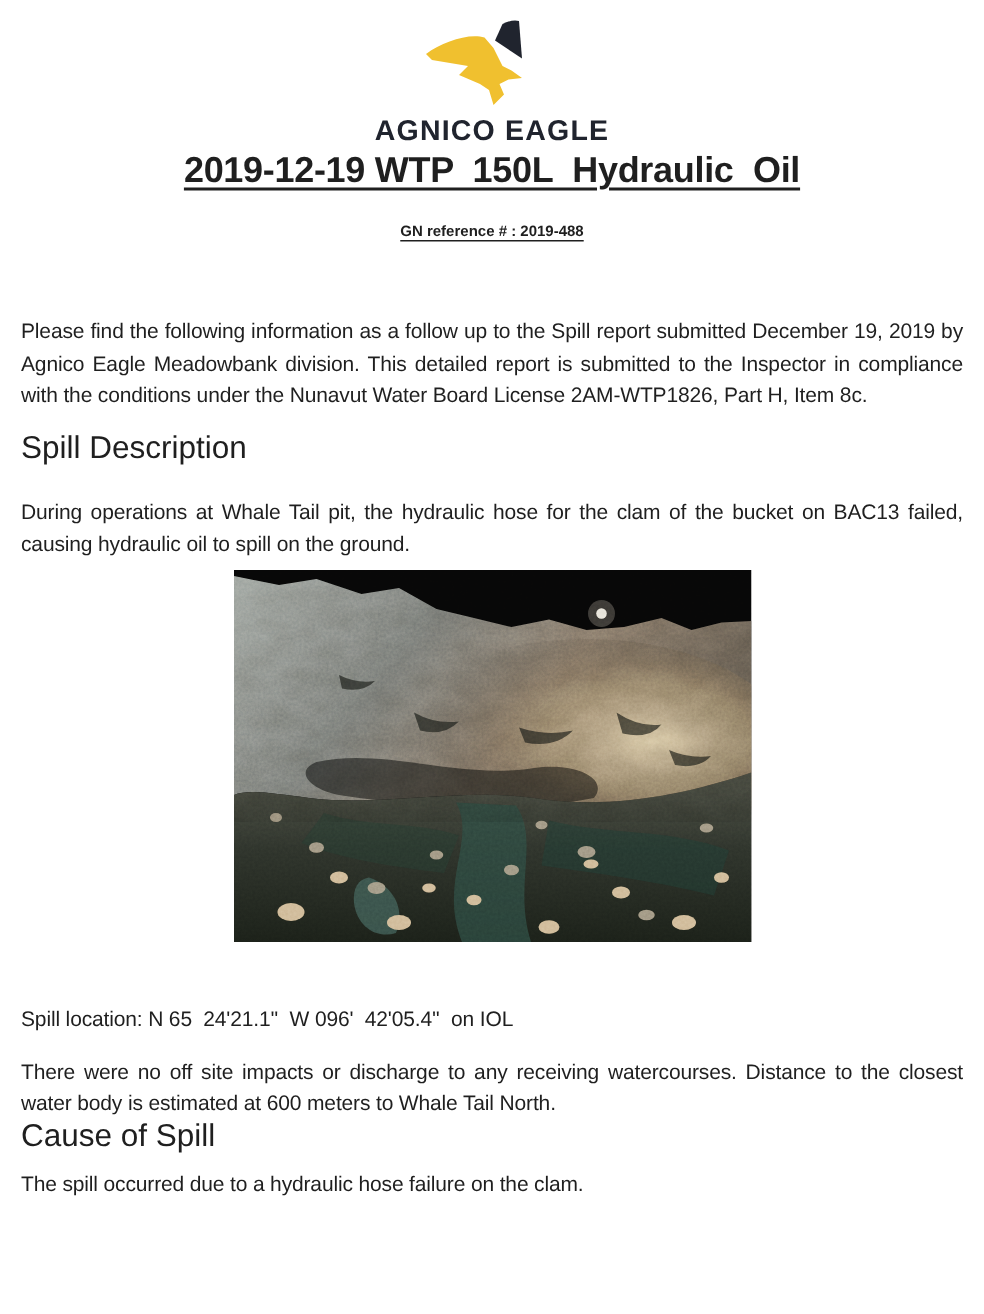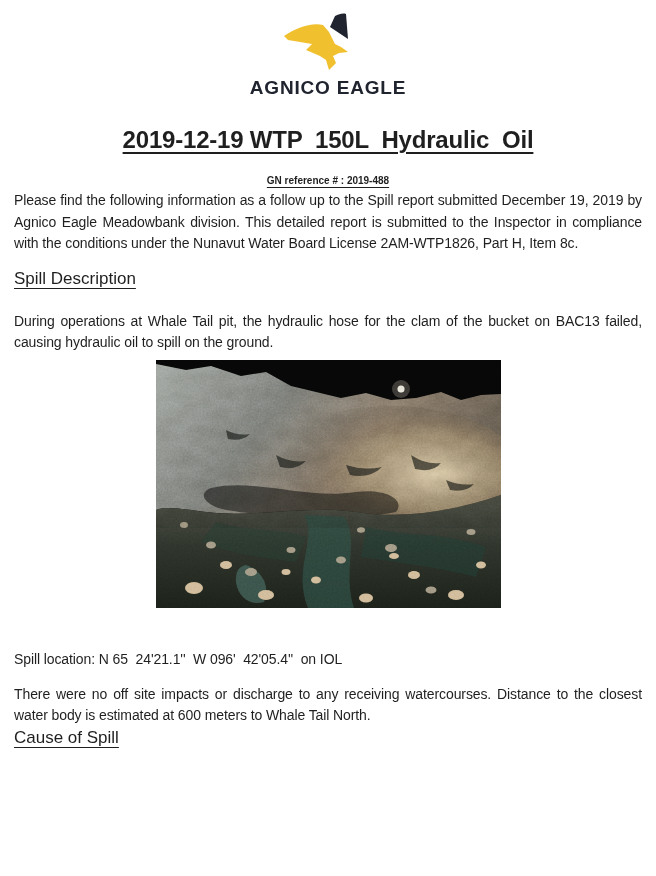--- a/index.html
+++ b/index.html
@@ -14,21 +14,20 @@
     padding:13px 14px 16px 14px;
     overflow:hidden;
   }
   .logo-block { text-align:center; }
   .logo-block svg { display:block; margin:0 auto; }
   .brand-name {
     font-size:19px; font-weight:bold; letter-spacing:0.8px;
     color:#20242e; margin-top:1px; line-height:23px;
   }
   .doc-title {
-    margin-top:26px;
     text-align:center;
     font-size:24px; font-weight:bold; line-height:30px;
     text-decoration:underline;
     text-decoration-thickness:2px;
     text-underline-offset:4px;
     white-space:pre-wrap;
     letter-spacing:-0.2px;
   }
   .gn-reference {
     margin-top:17px;
@@ -36,24 +35,23 @@
     font-size:10px; font-weight:600; line-height:18px;
     text-decoration:underline;
     text-underline-offset:3px;
     white-space:pre-wrap;
   }
   .para {
     font-size:14px; line-height:21.5px;
     text-align:justify;
     letter-spacing:-0.1px;
   }
-  .intro-paragraph { }
+  .intro-paragraph { margin-top:46px; }
   .section-heading {
-    font-size:17px; font-weight:400; line-height:22px;
-    text-decoration:underline;
+    font-size:21px; font-weight:400; line-height:22px;
     text-underline-offset:4px;
   }
   .heading-spill { margin-top:13px; }
   .desc-body { margin-top:21px; }
   .photo-wrap { margin-top:6px; text-align:center; font-size:0; }
   .location-line {
     margin-top:42px;
     font-size:14px; line-height:19px;
     white-space:pre-wrap;
     letter-spacing:-0.1px;
@@ -177,14 +175,15 @@
       <rect width="345" height="160" filter="url(#clump)" style="mix-blend-mode:multiply" opacity="0.45"></rect>
       <rect width="345" height="248" filter="url(#grain)" style="mix-blend-mode:overlay" opacity="0.5"></rect>
     </svg>
   </div>
 
   <p class="location-line">Spill location: N 65  24'21.1''  W 096'  42'05.4''  on IOL</p>
 
   <p class="para impacts-paragraph">There were no off site impacts or discharge to any receiving watercourses. Distance to the closest water body is estimated at 600 meters to Whale Tail North.</p>
 
   <h2 class="section-heading heading-cause">Cause of Spill</h2>
+  <p class="para cause-body">The spill occurred due to a hydraulic hose failure on the clam.</p>
 
 </div>
 
 </body></html>

